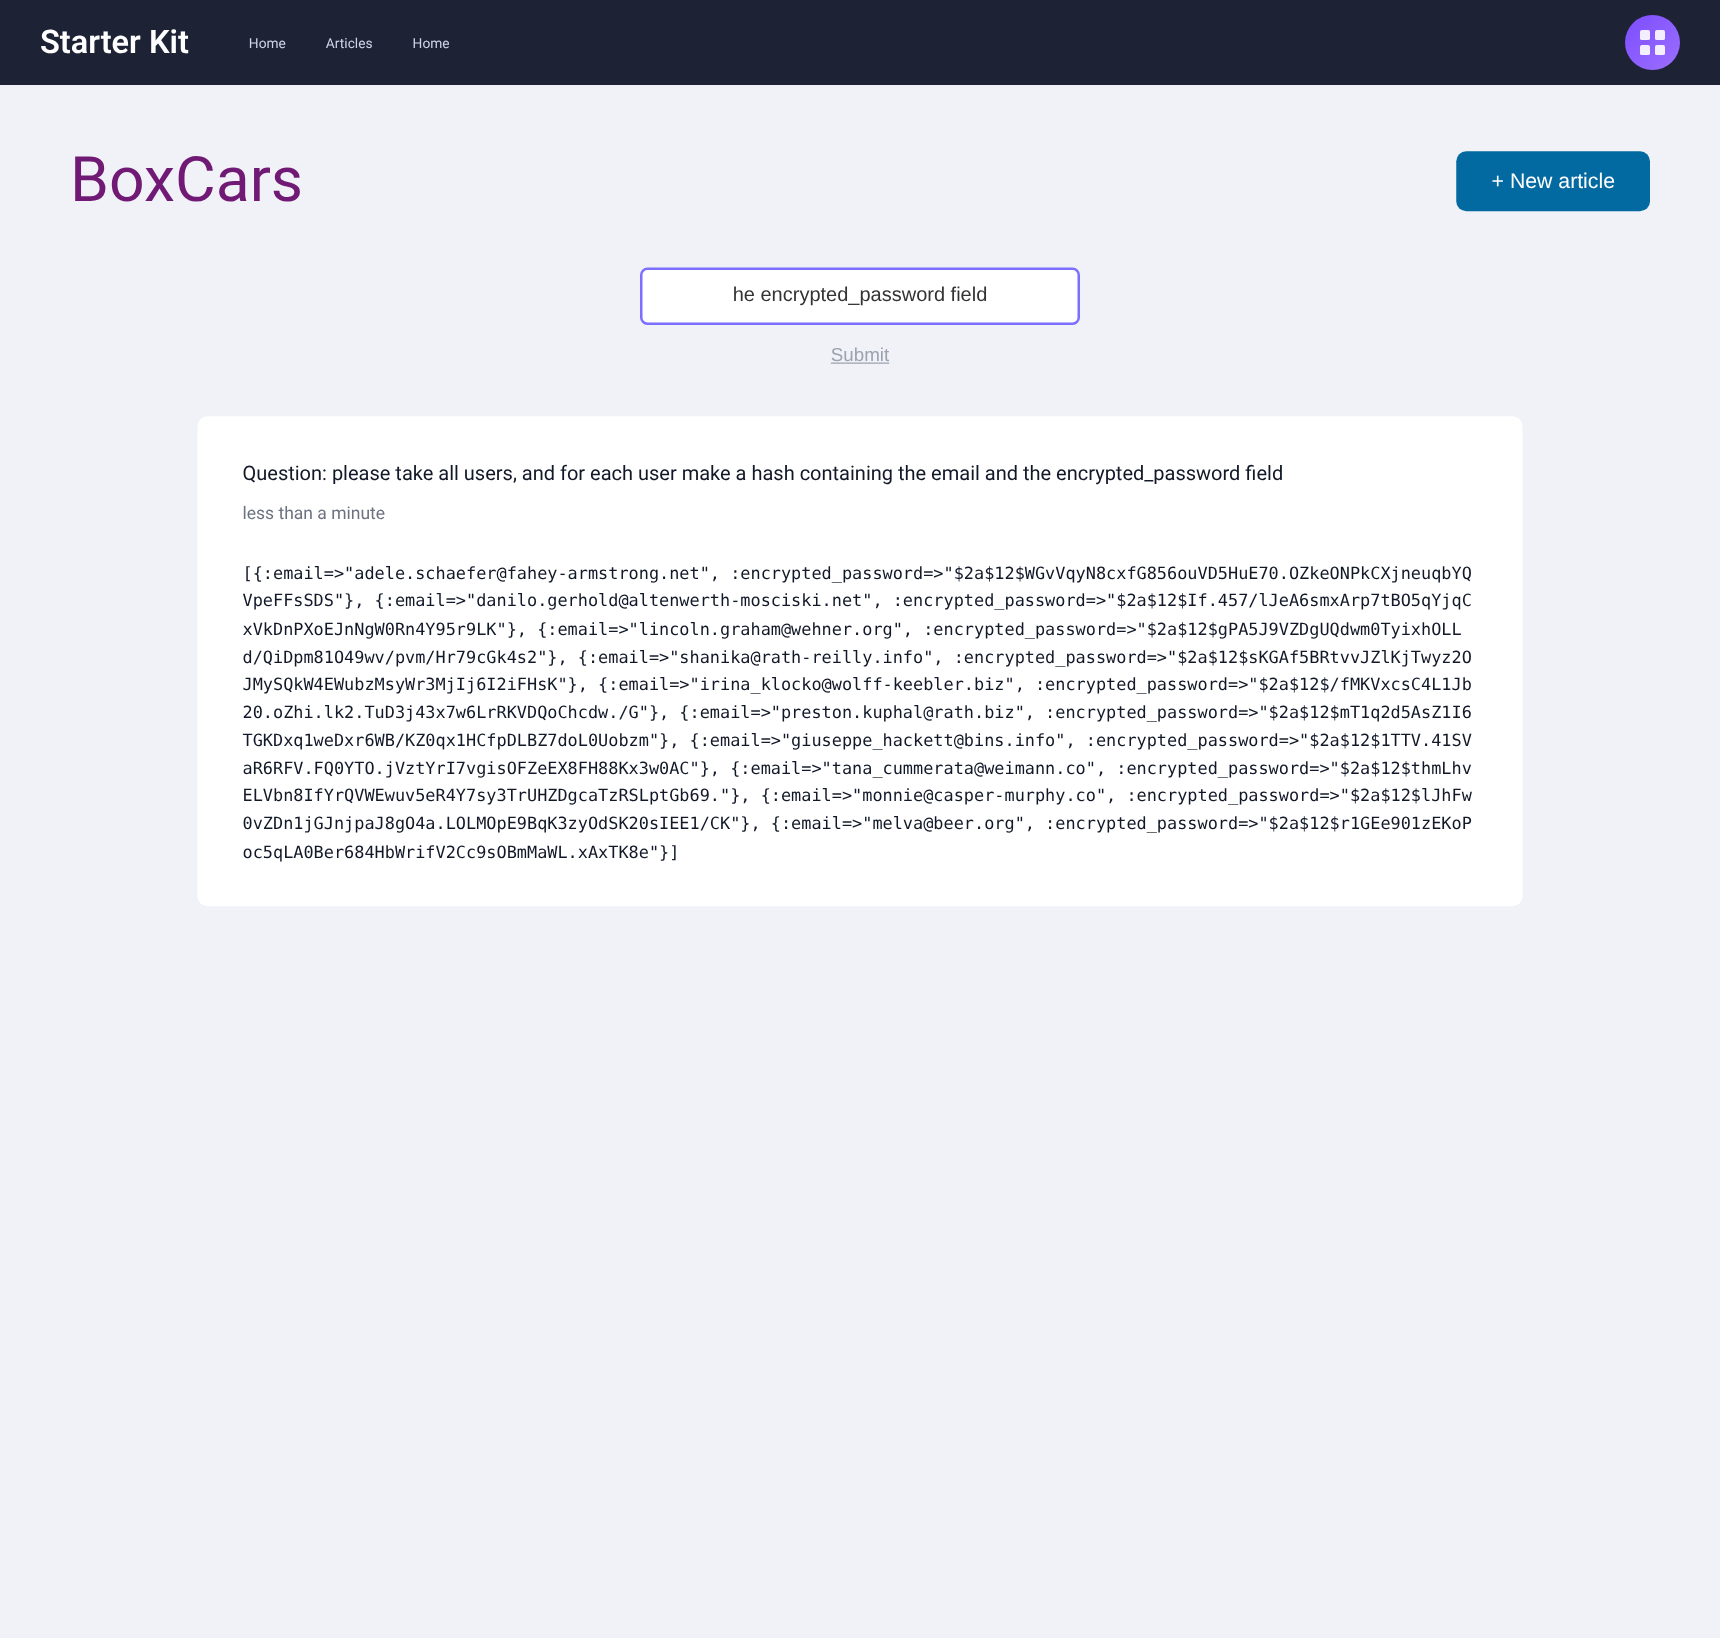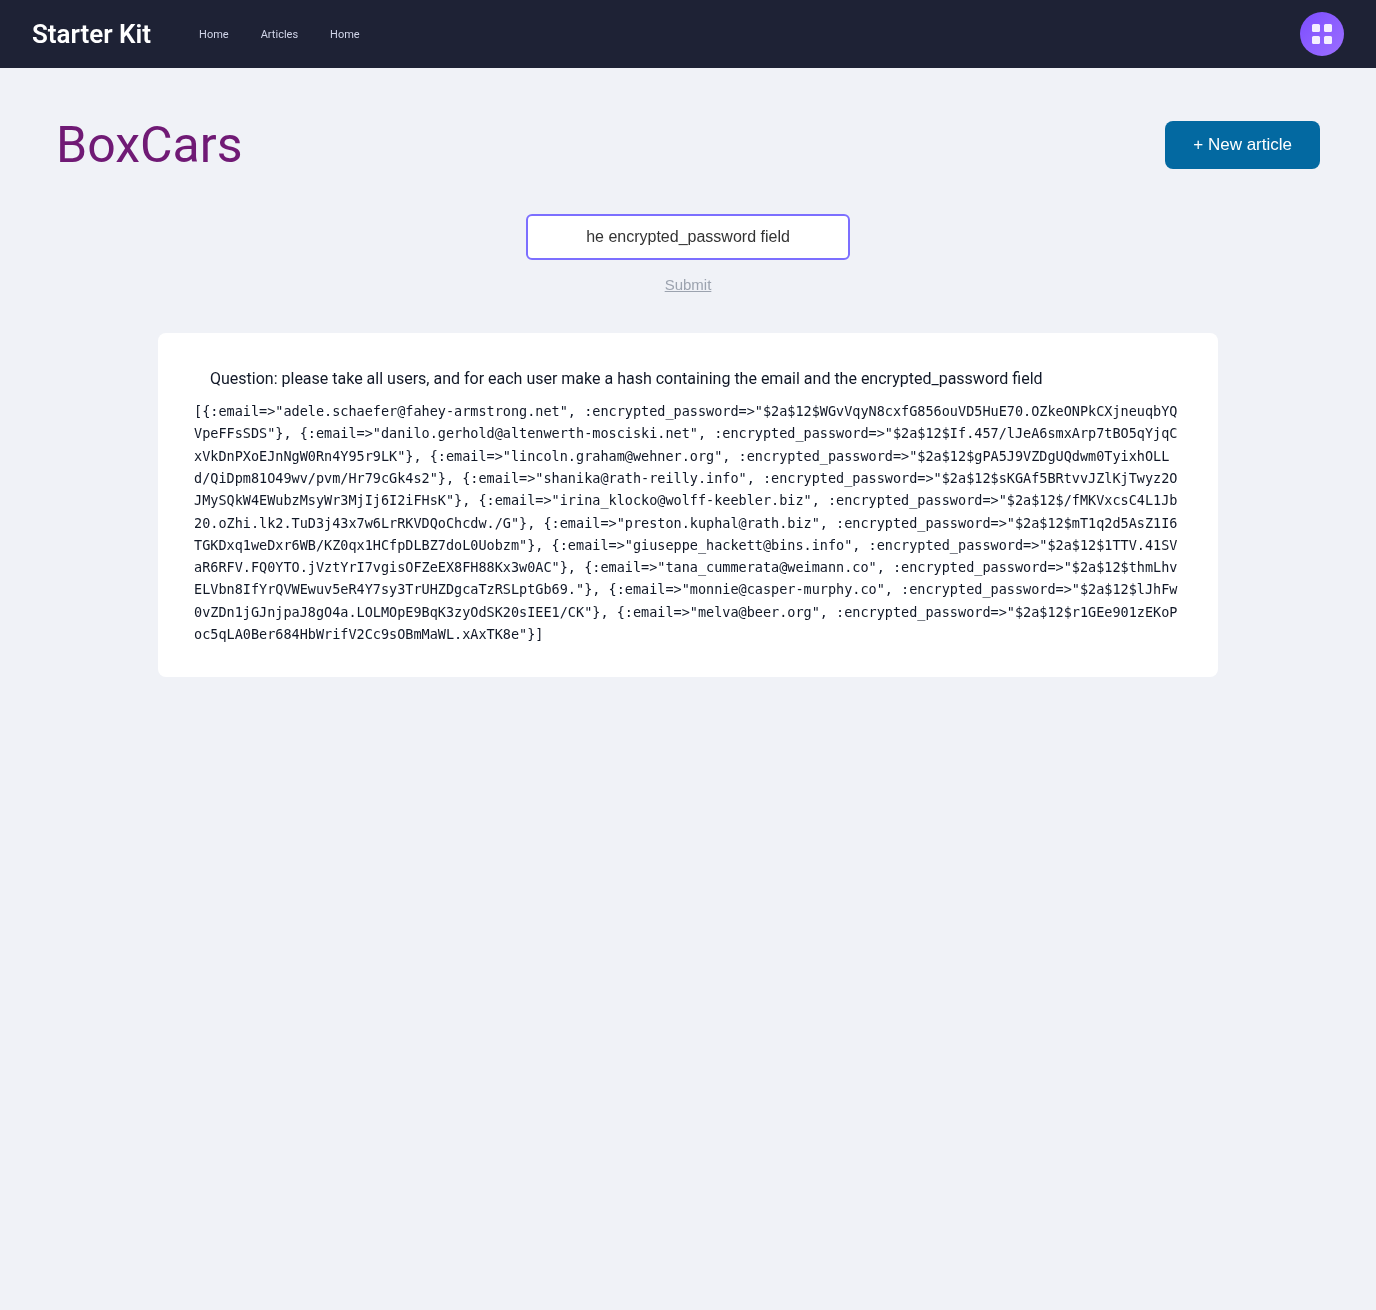--- a/index.html
+++ b/index.html
@@ -96,21 +96,21 @@
 
     
     .search-area {
       display: flex;
       flex-direction: column;
       align-items: center;
       margin-bottom: 40px;
     }
 
     .search-input {
-      width: 324px;
+      width: 352px;
       padding: 12px 18px;
       font-size: 16px;
       border: 2px solid #7c6fff;
       border-radius: 6px;
       background: #ffffff;
       outline: none;
       color: #333;
       text-align: center;
       margin-bottom: 16px;
     }
@@ -131,21 +131,20 @@
       padding: 32px 36px;
       max-width: 1060px;
       margin: 0 auto;
       line-height: 1.7;
     }
 
     .result-question {
       font-size: 16px;
       color: #111827;
       margin-bottom: 8px;
-      margin-left: 16px;
     }
 
     .result-time {
       font-size: 14px;
       color: #6b7280;
       margin-bottom: 24px;
     }
 
     .result-data {
       font-size: 13.5px;
@@ -183,16 +182,17 @@
     <button class="new-article-btn">+ New article</button>
   </div>
 
   <div class="search-area">
     <input class="search-input" type="text" value="he encrypted_password field" style="">
     <button class="submit-btn">Submit</button>
   </div>
 
   <div class="result-card">
     <p class="result-question">Question: please take all users, and for each user make a hash containing the email and the encrypted_password field</p>
+    <p class="result-time">less than a minute</p>
     <p class="result-data">[{:email=&gt;"adele.schaefer@fahey-armstrong.net", :encrypted_password=&gt;"$2a$12$WGvVqyN8cxfG856ouVD5HuE70.OZkeONPkCXjneuqbYQVpeFFsSDS"}, {:email=&gt;"danilo.gerhold@altenwerth-mosciski.net", :encrypted_password=&gt;"$2a$12$If.457/lJeA6smxArp7tBO5qYjqCxVkDnPXoEJnNgW0Rn4Y95r9LK"}, {:email=&gt;"lincoln.graham@wehner.org", :encrypted_password=&gt;"$2a$12$gPA5J9VZDgUQdwm0TyixhOLLd/QiDpm81O49wv/pvm/Hr79cGk4s2"}, {:email=&gt;"shanika@rath-reilly.info", :encrypted_password=&gt;"$2a$12$sKGAf5BRtvvJZlKjTwyz2OJMySQkW4EWubzMsyWr3MjIj6I2iFHsK"}, {:email=&gt;"irina_klocko@wolff-keebler.biz", :encrypted_password=&gt;"$2a$12$/fMKVxcsC4L1Jb20.oZhi.lk2.TuD3j43x7w6LrRKVDQoChcdw./G"}, {:email=&gt;"preston.kuphal@rath.biz", :encrypted_password=&gt;"$2a$12$mT1q2d5AsZ1I6TGKDxq1weDxr6WB/KZ0qx1HCfpDLBZ7doL0Uobzm"}, {:email=&gt;"giuseppe_hackett@bins.info", :encrypted_password=&gt;"$2a$12$1TTV.41SVaR6RFV.FQ0YTO.jVztYrI7vgisOFZeEX8FH88Kx3w0AC"}, {:email=&gt;"tana_cummerata@weimann.co", :encrypted_password=&gt;"$2a$12$thmLhvELVbn8IfYrQVWEwuv5eR4Y7sy3TrUHZDgcaTzRSLptGb69."}, {:email=&gt;"monnie@casper-murphy.co", :encrypted_password=&gt;"$2a$12$lJhFw0vZDn1jGJnjpaJ8gO4a.LOLMOpE9BqK3zyOdSK20sIEE1/CK"}, {:email=&gt;"melva@beer.org", :encrypted_password=&gt;"$2a$12$r1GEe901zEKoPoc5qLA0Ber684HbWrifV2Cc9sOBmMaWL.xAxTK8e"}]</p>
   </div>
 
 </div>
 
 </body></html>

